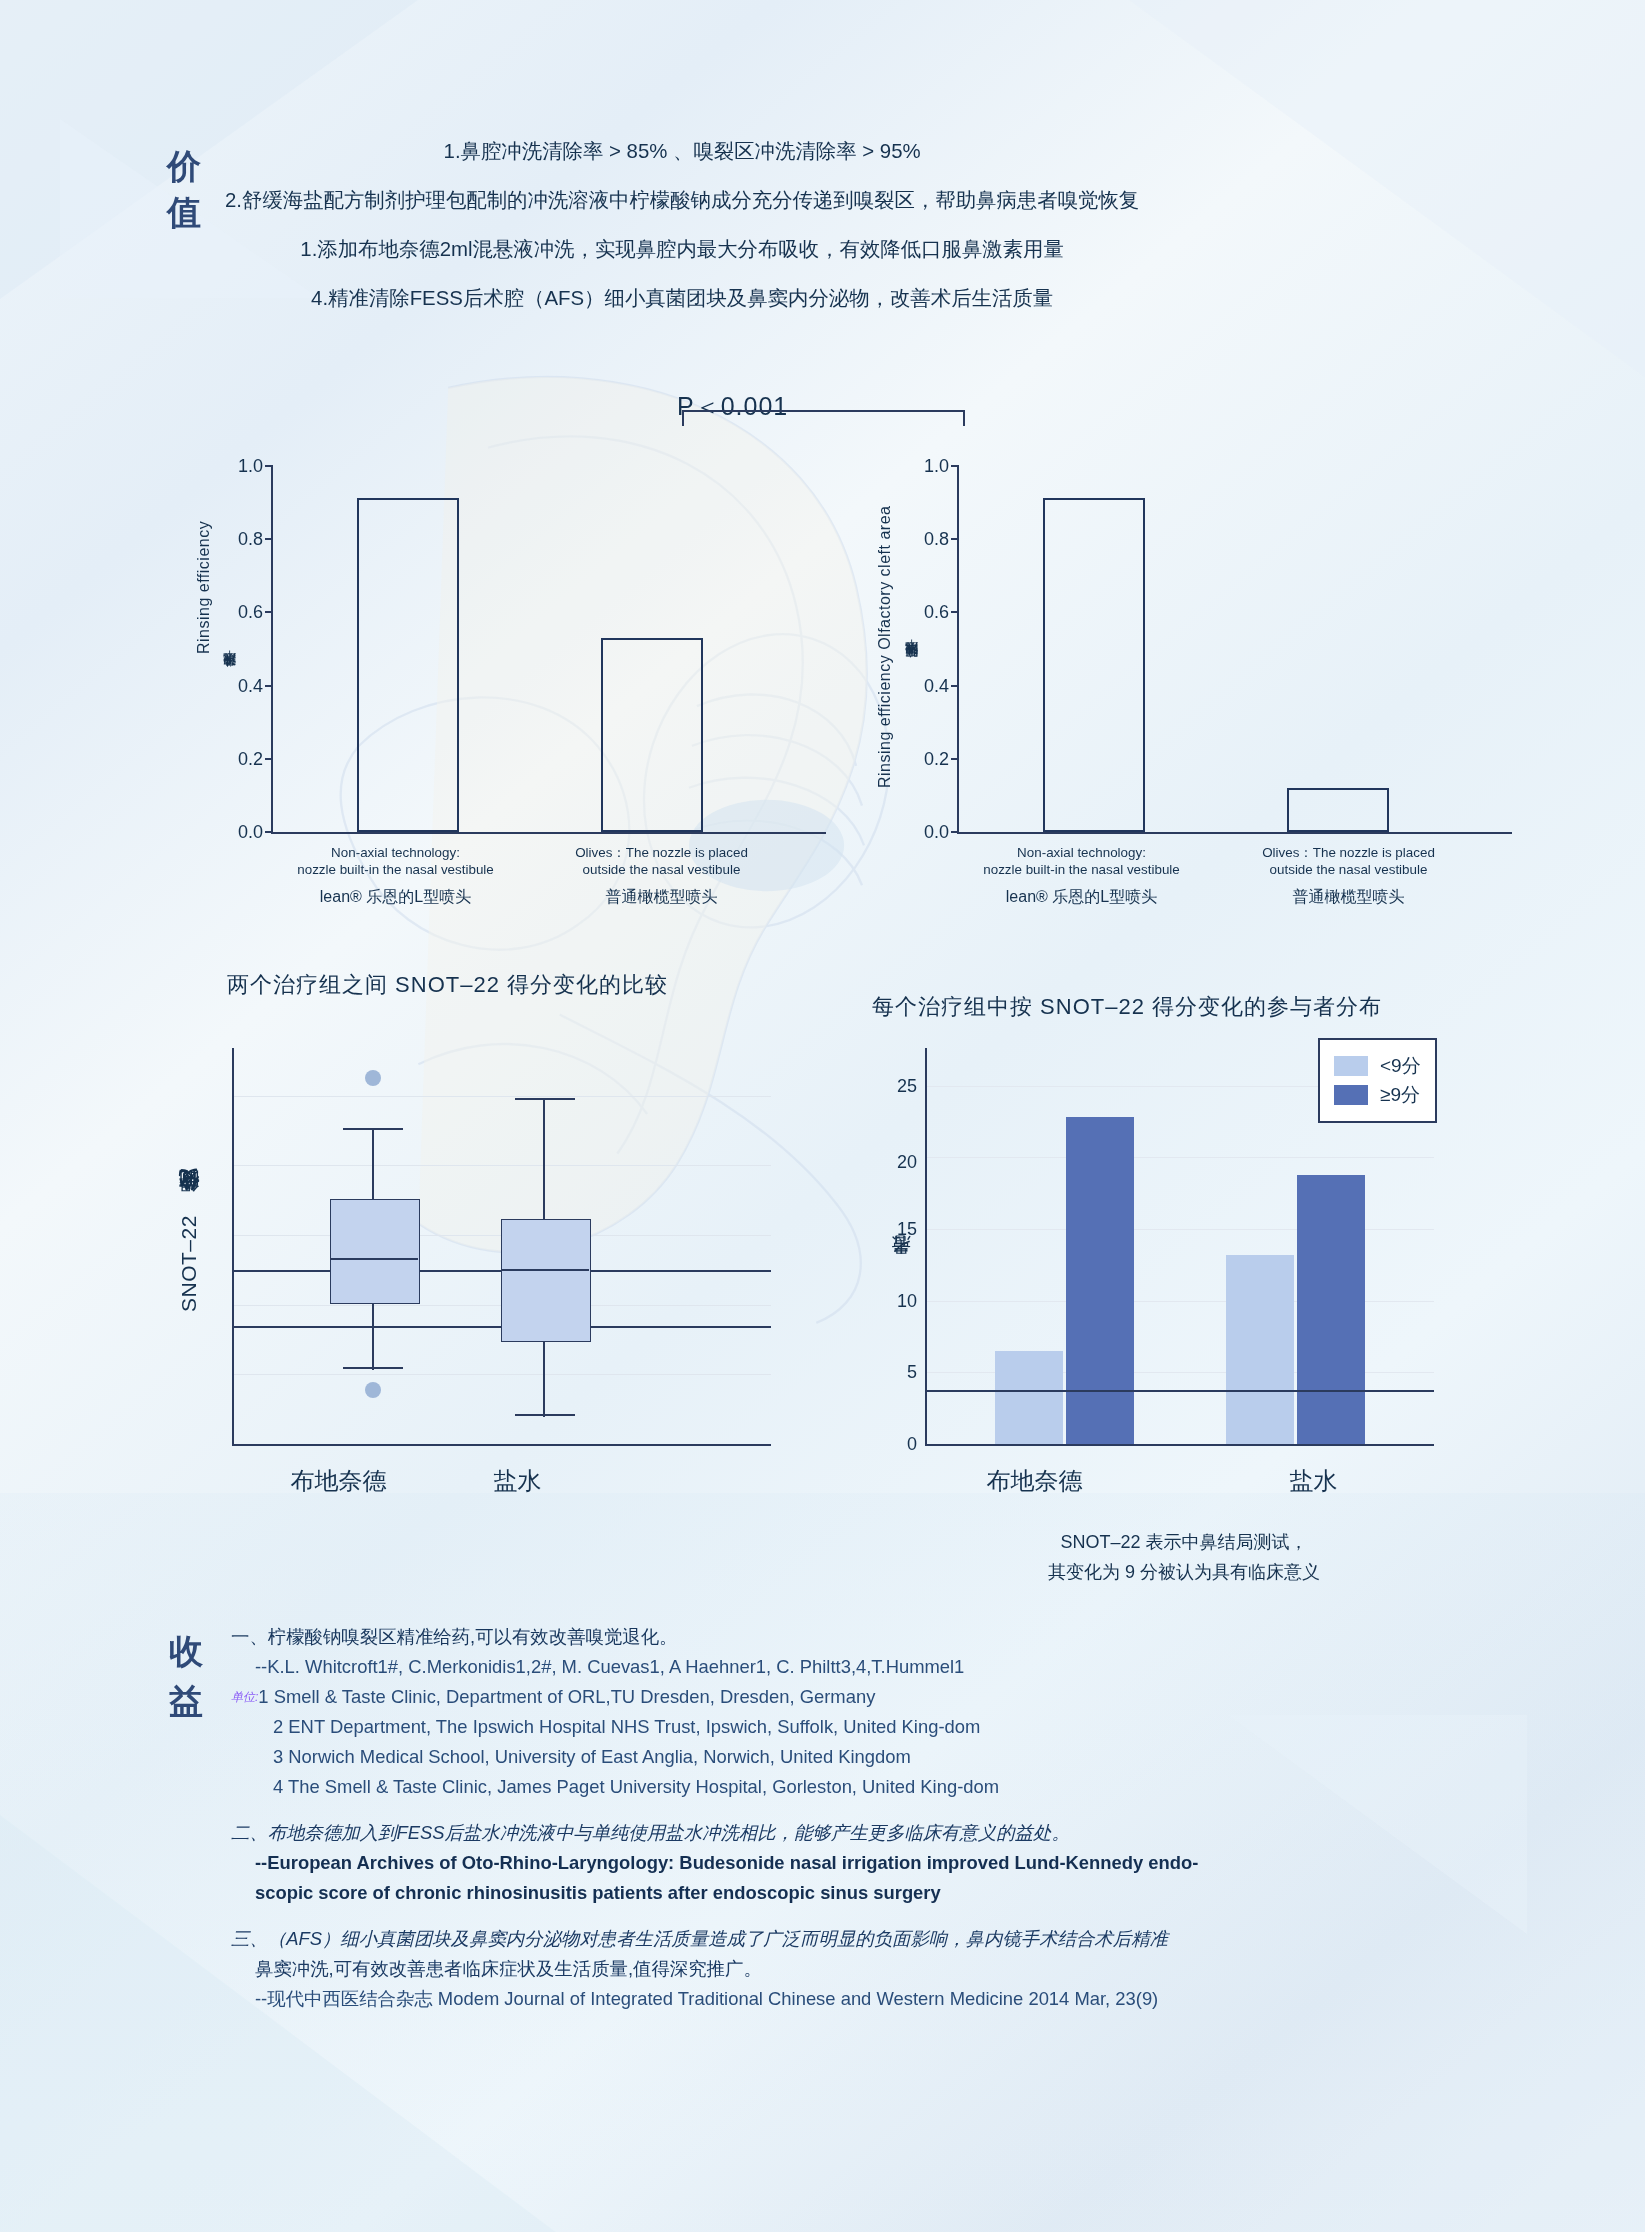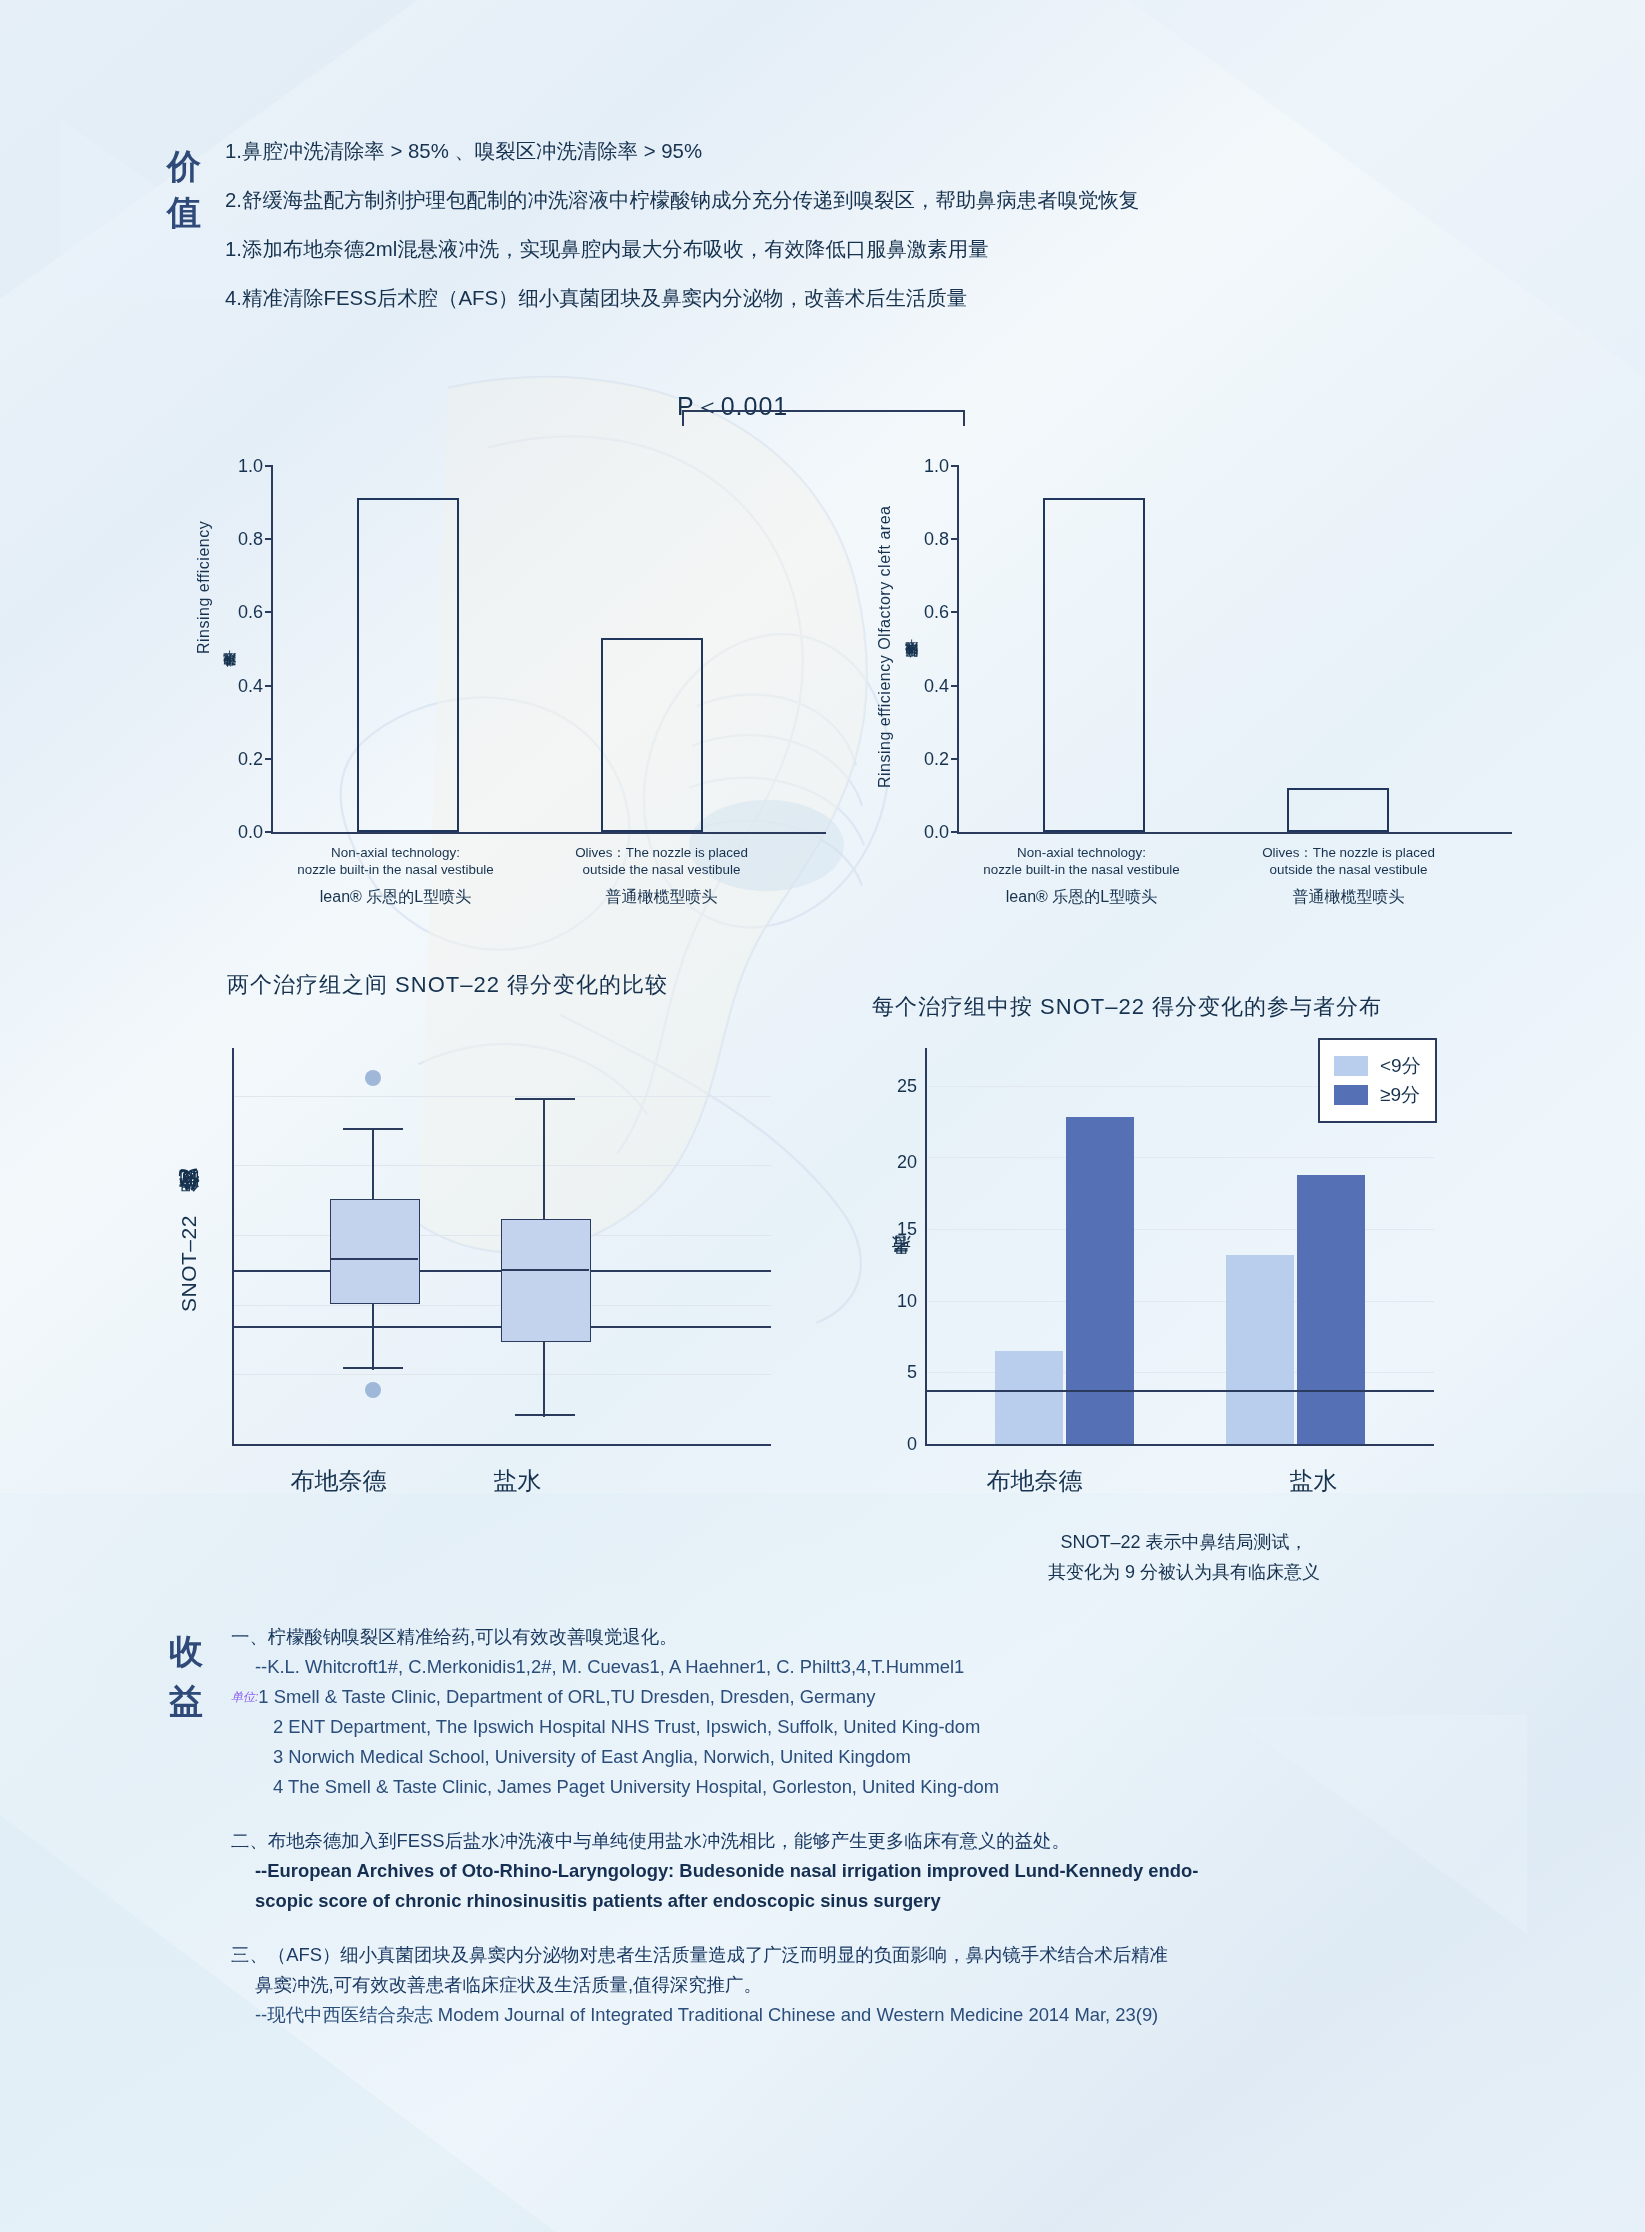--- a/index.html
+++ b/index.html
@@ -28,21 +28,21 @@
 
   .content{position:relative;z-index:5;}
 
   
   .value-block{position:absolute;left:159px;top:127px;display:flex;align-items:flex-start;}
   .vlabel{
     font-size:34px;font-weight:bold;color:#2f4a78;line-height:46px;
     width:52px;text-align:center;margin-right:14px;margin-top:16px;letter-spacing:2px;
   }
   .vlabel span{display:block;}
-  .vlines{font-size:20.4px;line-height:49px;color:#16324f;}
+  .vlines{font-size:20.4px;line-height:49px;color:#16324f;text-align:center;}
   .vlines div{white-space:nowrap;}
 
   
   .pvalue{position:absolute;left:677px;top:390px;font-size:25px;color:#16324f;letter-spacing:1px;}
   .bracket{position:absolute;left:682px;top:410px;width:279px;height:14px;
     border:2px solid #2b3b5e;border-bottom:none;}
 
   
   .panel{position:absolute;}
   .axisY-title{
@@ -89,21 +89,21 @@
   .blabel{font-size:34px;font-weight:bold;color:#2f4a78;line-height:50px;width:56px;
     text-align:center;margin-right:16px;margin-top:4px;letter-spacing:2px;}
   .blabel span{display:block;}
   .btext{font-size:18.4px;line-height:30px;color:#1b3a63;width:1284px;}
   .btext .l1{color:#17365c;}
   .btext .ref{color:#2a4d7a;}
   .btext .unit{color:#2a4d7a;}
   .btext .unit-tag{font-size:12px;color:#8b5cf6;font-style:italic;}
   .btext b{font-weight:bold;color:#142f52;}
   .btext .row{display:flex;}
-  .pp{margin-top:24px;}
+  .pp{margin-top:16px;font-style:italic;}
   .indent{padding-left:42px;}
   .indent2{padding-left:24px;}
 </style>
 </head>
 <body>
 
 <div class="facet f1"></div>
 <div class="facet f2"></div>
 <div class="facet f3"></div>
 <div class="facet f4"></div>

